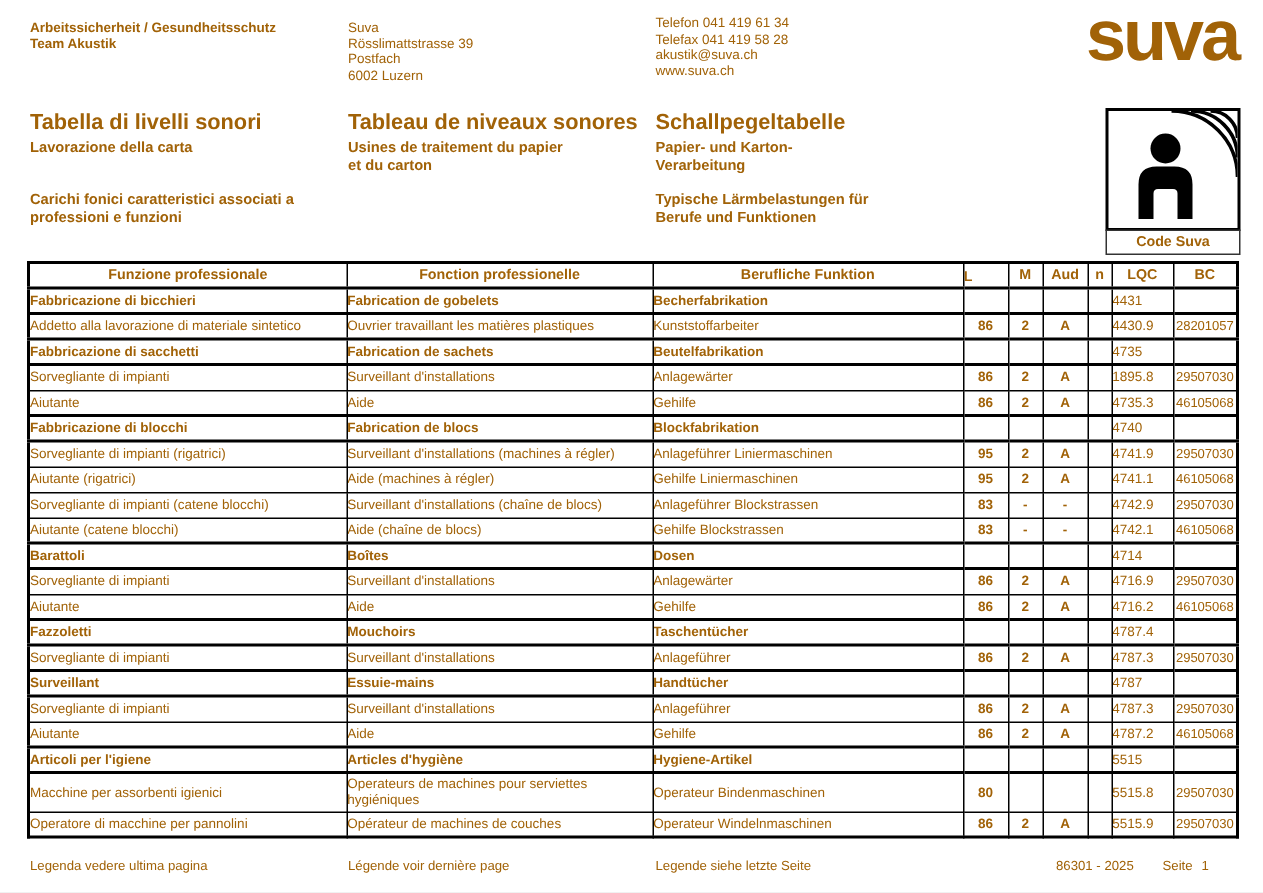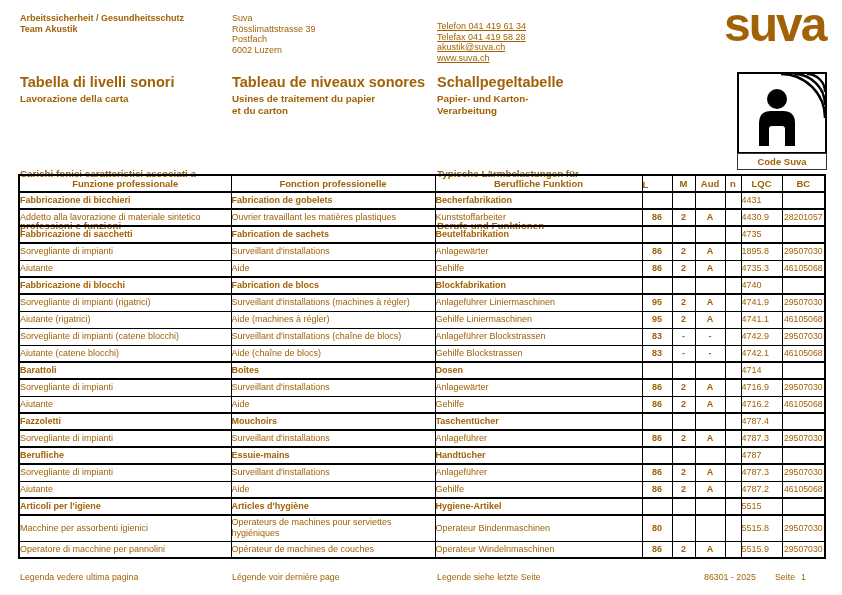--- a/index.html
+++ b/index.html
@@ -12,36 +12,36 @@
     color: #a16207;
     overflow: hidden;
     margin: 0 auto;
   }
   .abs { position: absolute; }
 
   
   .hdr-small { font-size: 9px; line-height: 10.5px; }
   .hdr-dept { left:20px; top:13px; font-weight: bold; }
   .hdr-address { left:232px; top:13px; }
-  .hdr-contact { left:437px; top:21px;text-decoration:underline; }
+  .hdr-contact { left:437px; top:10px; }
   .logo {
     left:724px; top:0px; width:100px;
     font-size: 48px; font-weight: bold; letter-spacing: -2px;
     line-height: 50px; text-align: right;
   }
 
   
   .title-block { top:74px; }
   .tb-it { left:20px; width:206px; }
   .tb-fr { left:232px; width:200px; }
   .tb-de { left:437px; width:215px; }
   .title-block h1 { margin:0 0 3px 0; font-size:14.5px; line-height:16px; font-weight:bold; }
   .sub-line { font-size:9.8px; line-height:11.5px; font-weight:bold; }
   .lead { position:absolute; top:54px; left:0; }
-  .lead .sub-line { font-weight:bold;margin-top:40px; }
+  .lead .sub-line { font-weight:bold; }
 
   
   .code-icon-box {
     left:737px; top:72px; width:90px; height:82px;
     border:2px solid #000; background:#fff;
   }
   .code-suva-box {
     left:737px; top:153px; width:90px; height:17px;
     border:1px solid #333; text-align:center;
     font-size:9.5px; font-weight:bold; line-height:15px;
@@ -318,21 +318,21 @@
           <td class="col-fr">Surveillant d'installations</td>
           <td class="col-de">Anlageführer</td>
           <td class="col-lex">86</td>
           <td class="col-m">2</td>
           <td class="col-aud">A</td>
           <td class="col-n"></td>
           <td class="col-lqc">4787.3</td>
           <td class="col-bc">29507030</td>
         </tr>
         <tr class="section">
-          <td class="col-it">Berufliche</td>
+          <td class="col-it">Surveillant</td>
           <td class="col-fr">Essuie-mains</td>
           <td class="col-de">Handtücher</td>
           <td class="col-lex"></td>
           <td class="col-m"></td>
           <td class="col-aud"></td>
           <td class="col-n"></td>
           <td class="col-lqc">4787</td>
           <td class="col-bc"></td>
         </tr>
         <tr>

